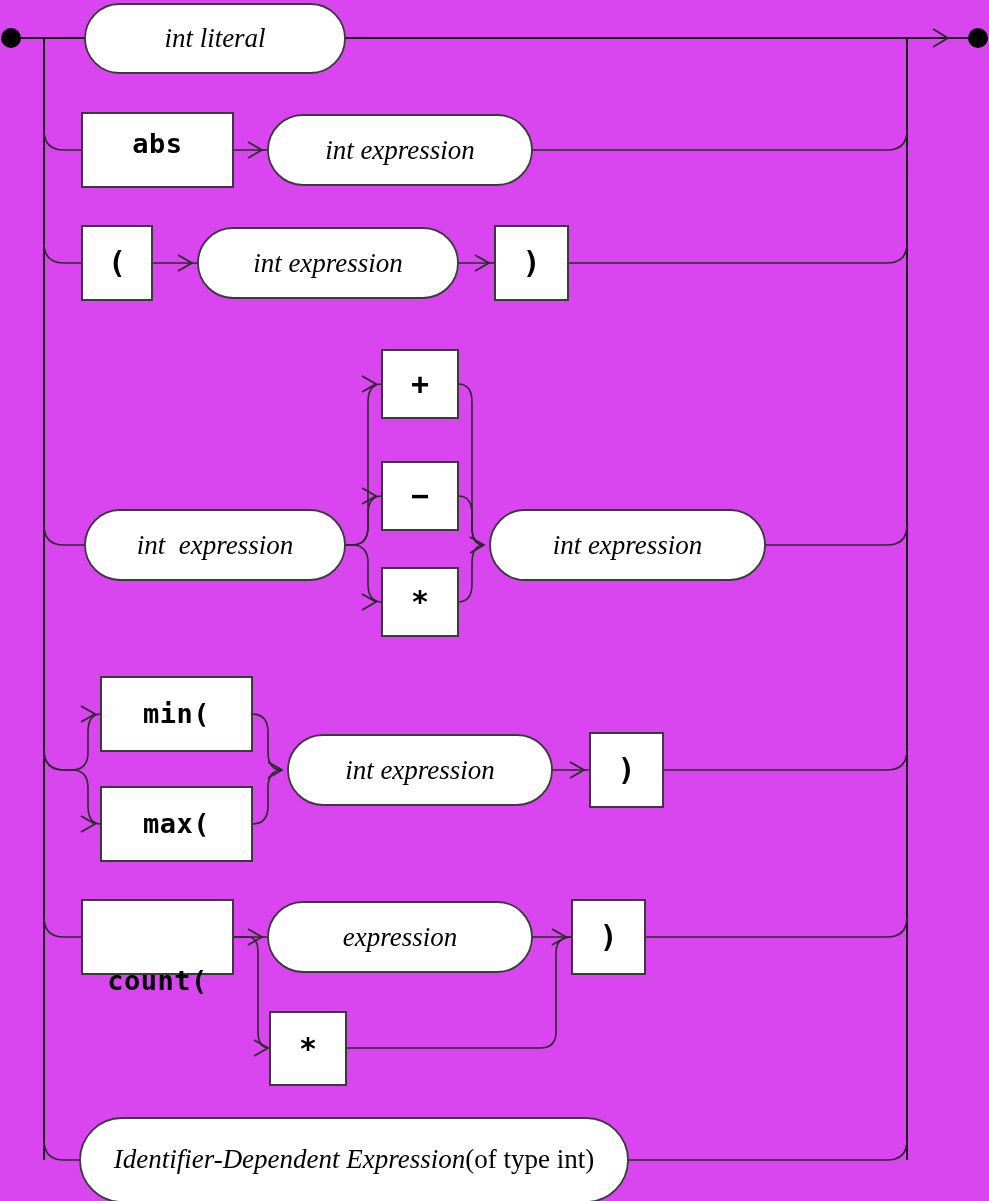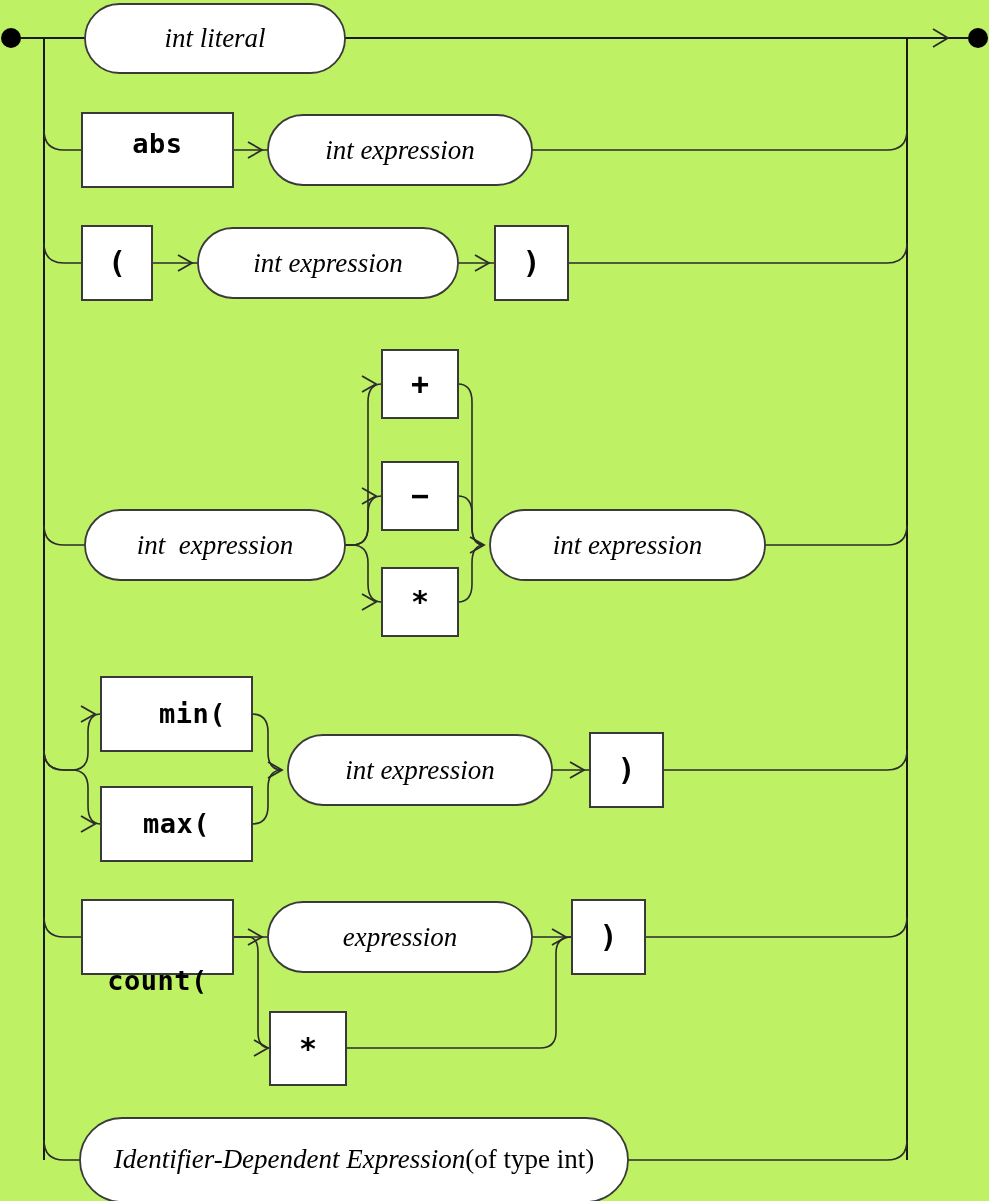--- a/index.html
+++ b/index.html
@@ -7,21 +7,21 @@
     padding: 0;
     background: #ffffff;
   }
   body {
     font-family: "Liberation Serif", serif;
   }
   #diagram-root {
     position: relative;
     width: 989px;
     height: 1201px;
-    background: #bef264;
+    background: #d946ef;
     overflow: hidden;
   }
   svg#railroad {
     position: absolute;
     left: 0;
     top: 0;
     width: 989px;
     height: 1201px;
   }
   .rail {
@@ -209,21 +209,21 @@
   <div class="lbl lbl-sym" style="left:82px; top:226px; width:70px; height:74px;">(</div>
   <div class="lbl lbl-italic" style="left:198px; top:228px; width:260px; height:70px;">int expression</div>
   <div class="lbl lbl-sym" style="left:495px; top:226px; width:73px; height:74px;">)</div>
 
   <div class="lbl lbl-italic" style="left:85px; top:510px; width:260px; height:70px;">int  expression</div>
   <div class="lbl lbl-sym" style="left:382px; top:350px; width:76px; height:68px;">+</div>
   <div class="lbl lbl-sym" style="left:382px; top:462px; width:76px; height:68px;">−</div>
   <div class="lbl lbl-sym" style="left:382px; top:568px; width:76px; height:68px;">*</div>
   <div class="lbl lbl-italic" style="left:490px; top:510px; width:275px; height:70px;">int expression</div>
 
-  <div class="lbl lbl-mono" style="left:101px; top:677px; width:151px; height:74px;padding-left:16px;">min(</div>
+  <div class="lbl lbl-mono" style="left:101px; top:677px; width:151px; height:74px;">min(</div>
   <div class="lbl lbl-mono" style="left:101px; top:787px; width:151px; height:74px;">max(</div>
   <div class="lbl lbl-italic" style="left:288px; top:735px; width:264px; height:70px;">int expression</div>
   <div class="lbl lbl-sym" style="left:590px; top:733px; width:73px; height:74px;">)</div>
 
   <div class="lbl lbl-mono" style="left:82px; top:900px; width:151px; height:74px;margin-top:44px;">count(</div>
   <div class="lbl lbl-italic" style="left:268px; top:902px; width:264px; height:70px;">expression</div>
   <div class="lbl lbl-sym" style="left:270px; top:1012px; width:76px; height:73px;">*</div>
   <div class="lbl lbl-sym" style="left:572px; top:900px; width:73px; height:74px;">)</div>
 
   <div class="lbl lbl-two" style="left:80px; top:1118px; width:548px; height:84px;">

